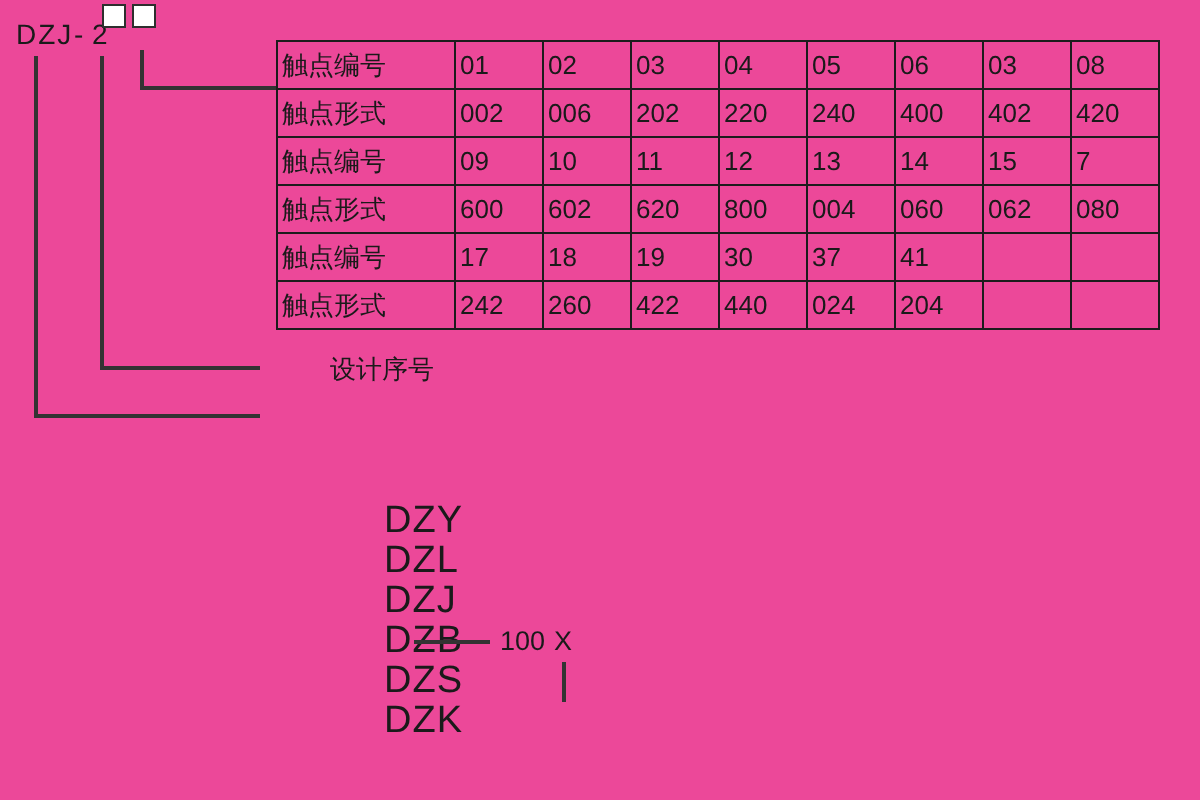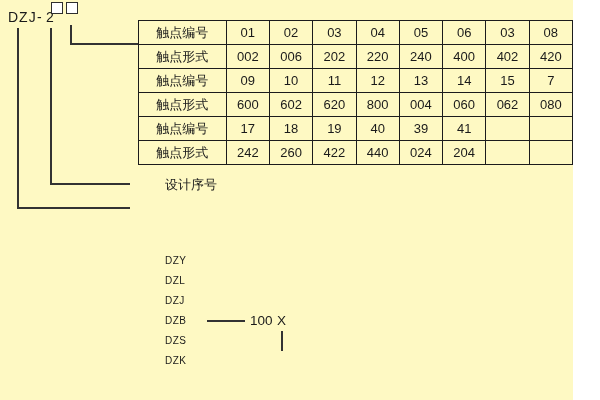--- a/index.html
+++ b/index.html
@@ -1,48 +1,47 @@
 <!DOCTYPE html>
 <html><head>
 <meta charset="utf-8">
 <style>
   html,body{margin:0;padding:0;background:#fff;}
   .page{
-    position:relative;width:537px;height:400px;background:#fef9c3;
+    position:relative;width:600px;height:400px;background:#ec4899;
     font-family:"Liberation Sans","DejaVu Sans",sans-serif;color:#1a1a1a;
     overflow:hidden;
-    padding-left:36px;
   }
   
   .model{position:absolute;top:10px;left:8px;height:16px;font-size:14px;line-height:15px;letter-spacing:1px;white-space:nowrap;}
   .model span{position:absolute;top:0;}
   .m-prefix{left:0;}
   .m-dash{left:29px;}
   .m-num{left:38px;}
   .pbox{position:absolute;top:2px;width:10px;height:10px;border:1.5px solid #2e2e2e;background:#fff;}
   .pbox.b1{left:51px;}
   .pbox.b2{left:66px;}
   
   .ln{position:absolute;background:#333;}
   
   .ctable{
     position:absolute;left:138px;top:20px;border-collapse:collapse;table-layout:fixed;
   }
   .ctable td{
-    border:1px solid #1c1c1c;height:23px;text-align:center;vertical-align:middle;
+    border:1px solid #1c1c1c;height:23px;vertical-align:middle;
     font-size:13px;padding:0 2px;white-space:nowrap;
   }
   .ctable td.lbl{width:84px;}
   .ctable td.val{width:39px;}
   
   .callout{position:absolute;font-size:13px;line-height:15px;white-space:nowrap;margin-left:28px;}
   .co-serial{left:137px;top:177px;}
   .co-desc{left:137px;top:200px;}
   
-  .series{position:absolute;left:165px;top:251px;font-size:10px;}
+  .series{position:absolute;left:192px;top:251px;font-size:19px;}
   .series .s-item{height:20px;line-height:20px;letter-spacing:0.5px;}
   .dzb-code{position:absolute;left:250px;top:311px;height:20px;line-height:20px;font-size:13.5px;}
   .dzb-x{position:absolute;left:277px;top:311px;height:20px;line-height:20px;font-size:13.5px;}
   .dash-line{left:207px;top:320px;width:38px;height:1.5px;}
   .x-vline{left:281px;top:331px;width:1.5px;height:20px;}
   .indicator{position:absolute;left:267px;top:351px;height:20px;line-height:20px;font-size:13px;white-space:nowrap;}
   
   .a-vert{left:17px;top:28px;width:1.5px;height:180px;}
   .a-horiz{left:17px;top:207px;width:113px;height:1.5px;}
   .b-vert{left:50px;top:28px;width:1.5px;height:156px;}
@@ -114,22 +113,22 @@
       <td class="val">004</td>
       <td class="val">060</td>
       <td class="val">062</td>
       <td class="val">080</td>
     </tr>
     <tr>
       <td class="lbl">触点编号</td>
       <td class="val">17</td>
       <td class="val">18</td>
       <td class="val">19</td>
-      <td class="val">40</td>
-      <td class="val">39</td>
+      <td class="val">30</td>
+      <td class="val">37</td>
       <td class="val">41</td>
       <td class="val"></td>
       <td class="val"></td>
     </tr>
     <tr>
       <td class="lbl">触点形式</td>
       <td class="val">242</td>
       <td class="val">260</td>
       <td class="val">422</td>
       <td class="val">440</td>

